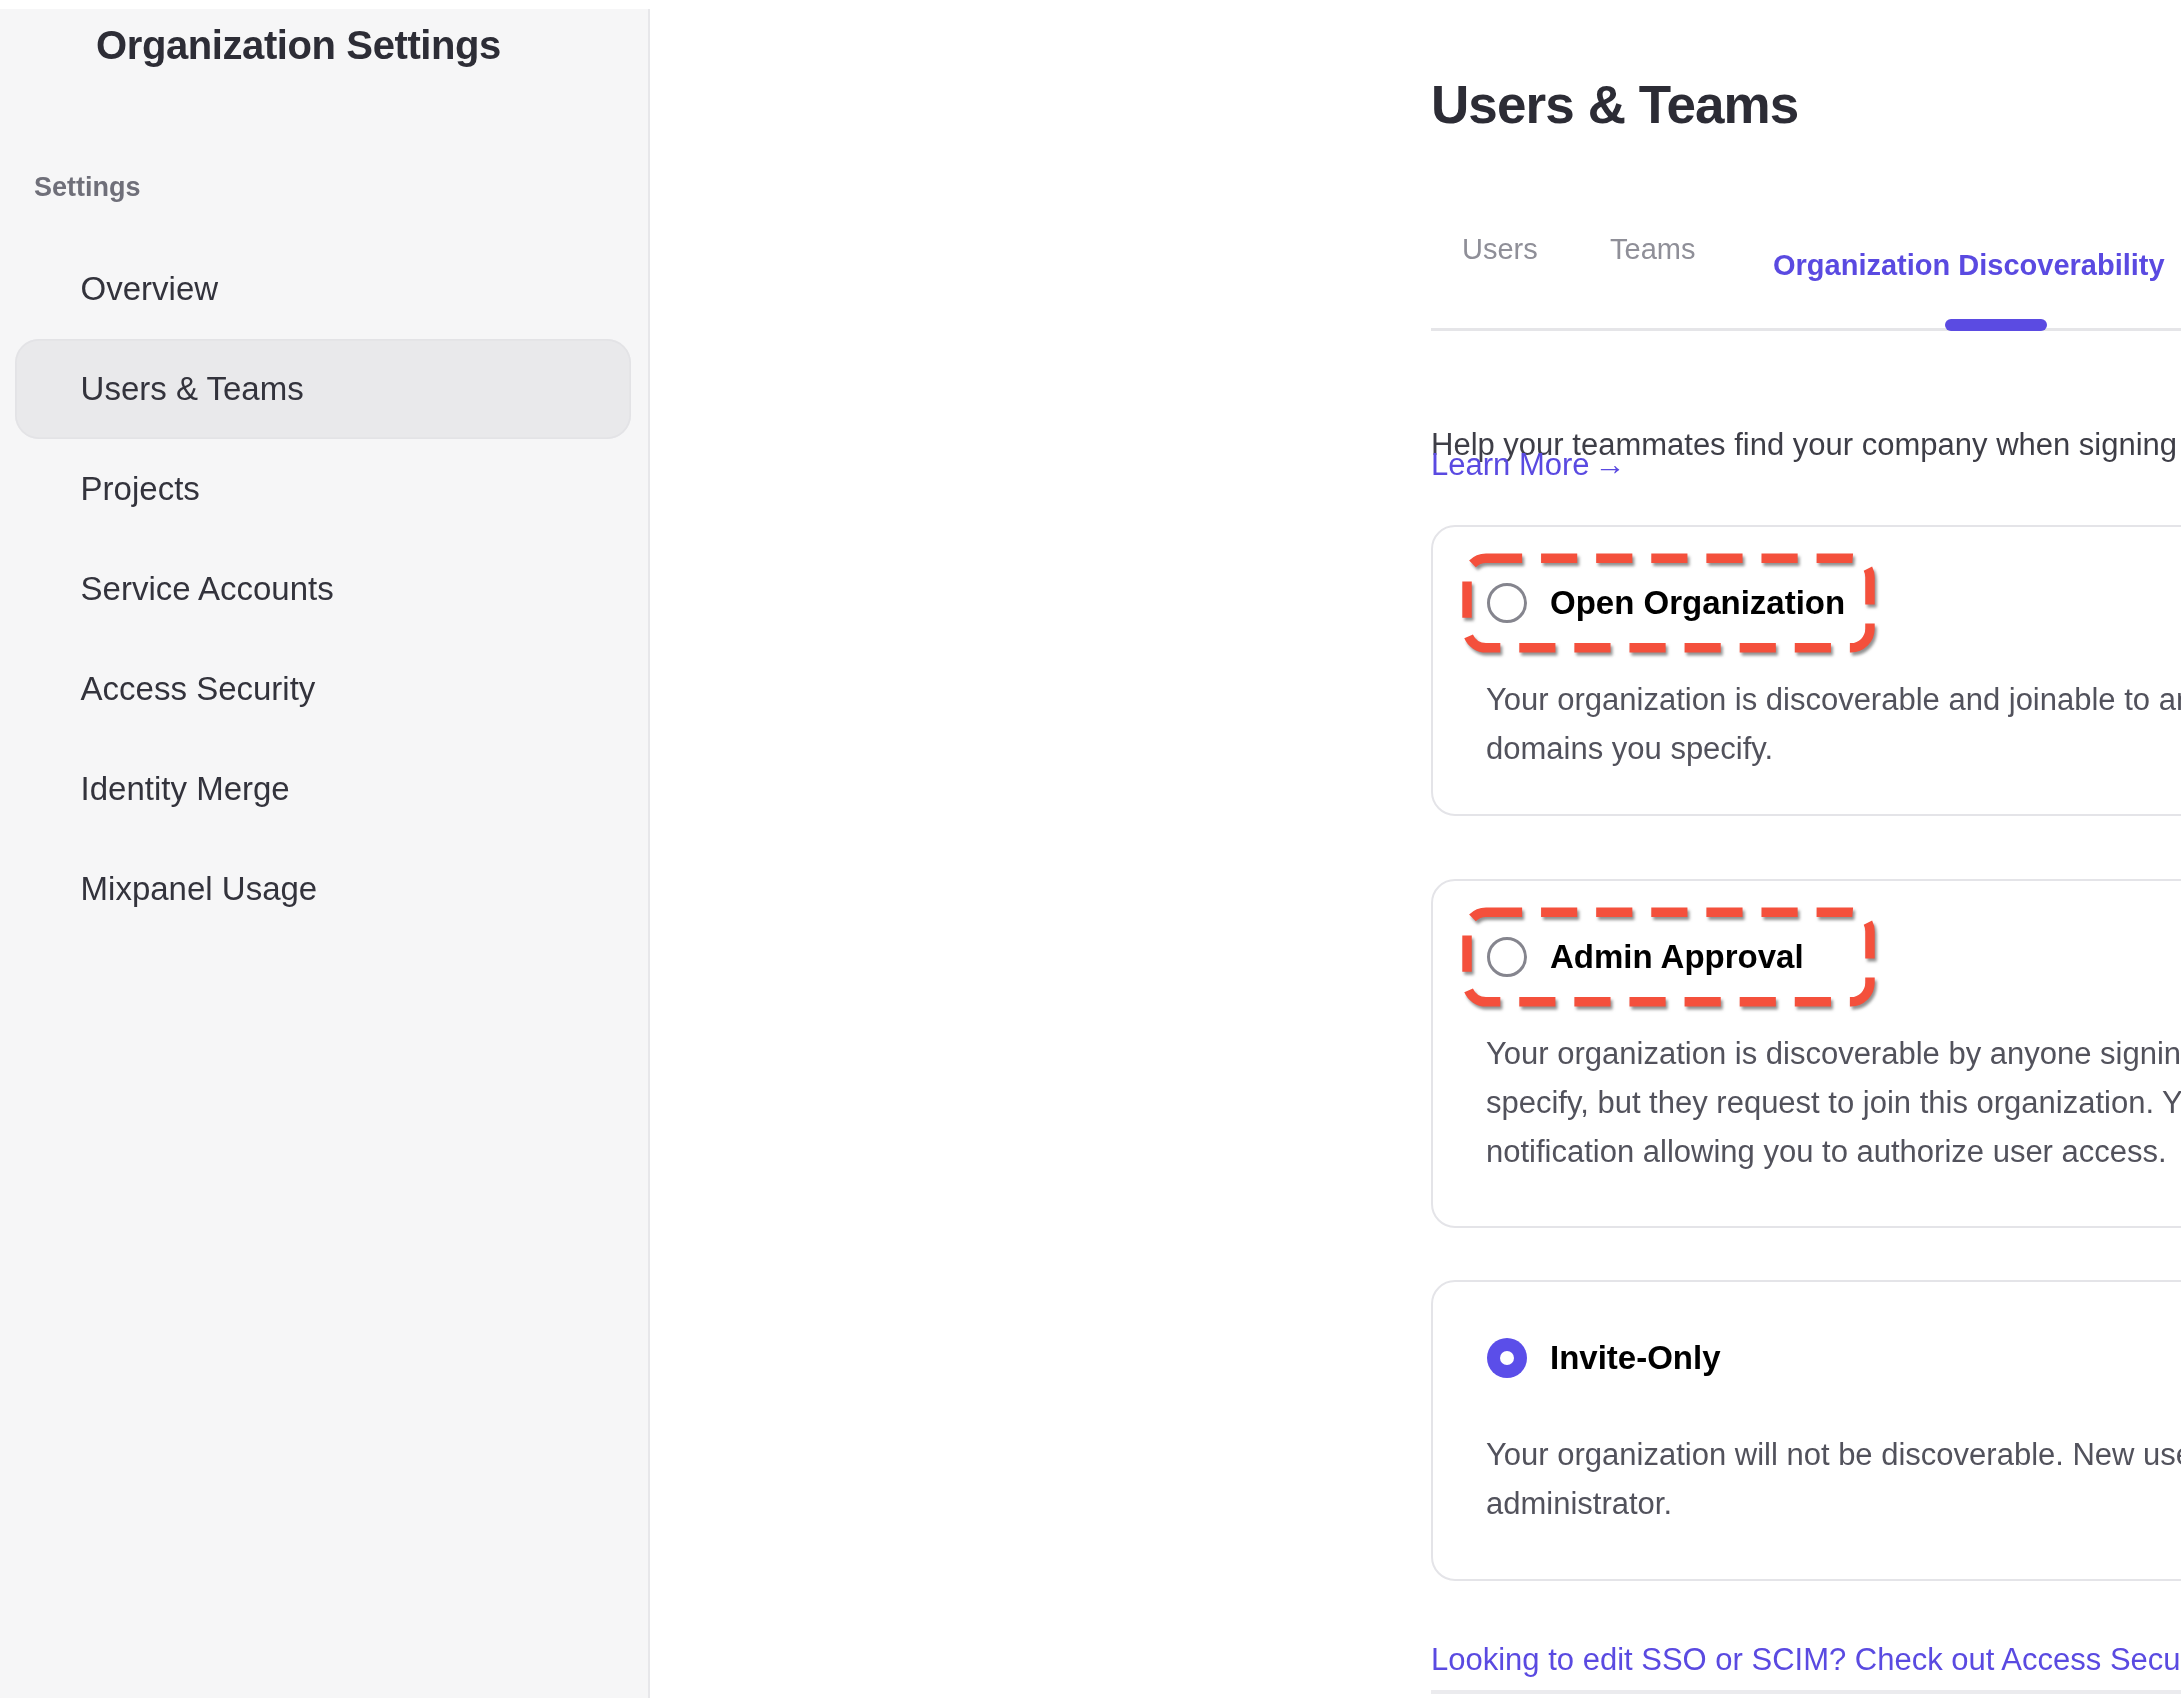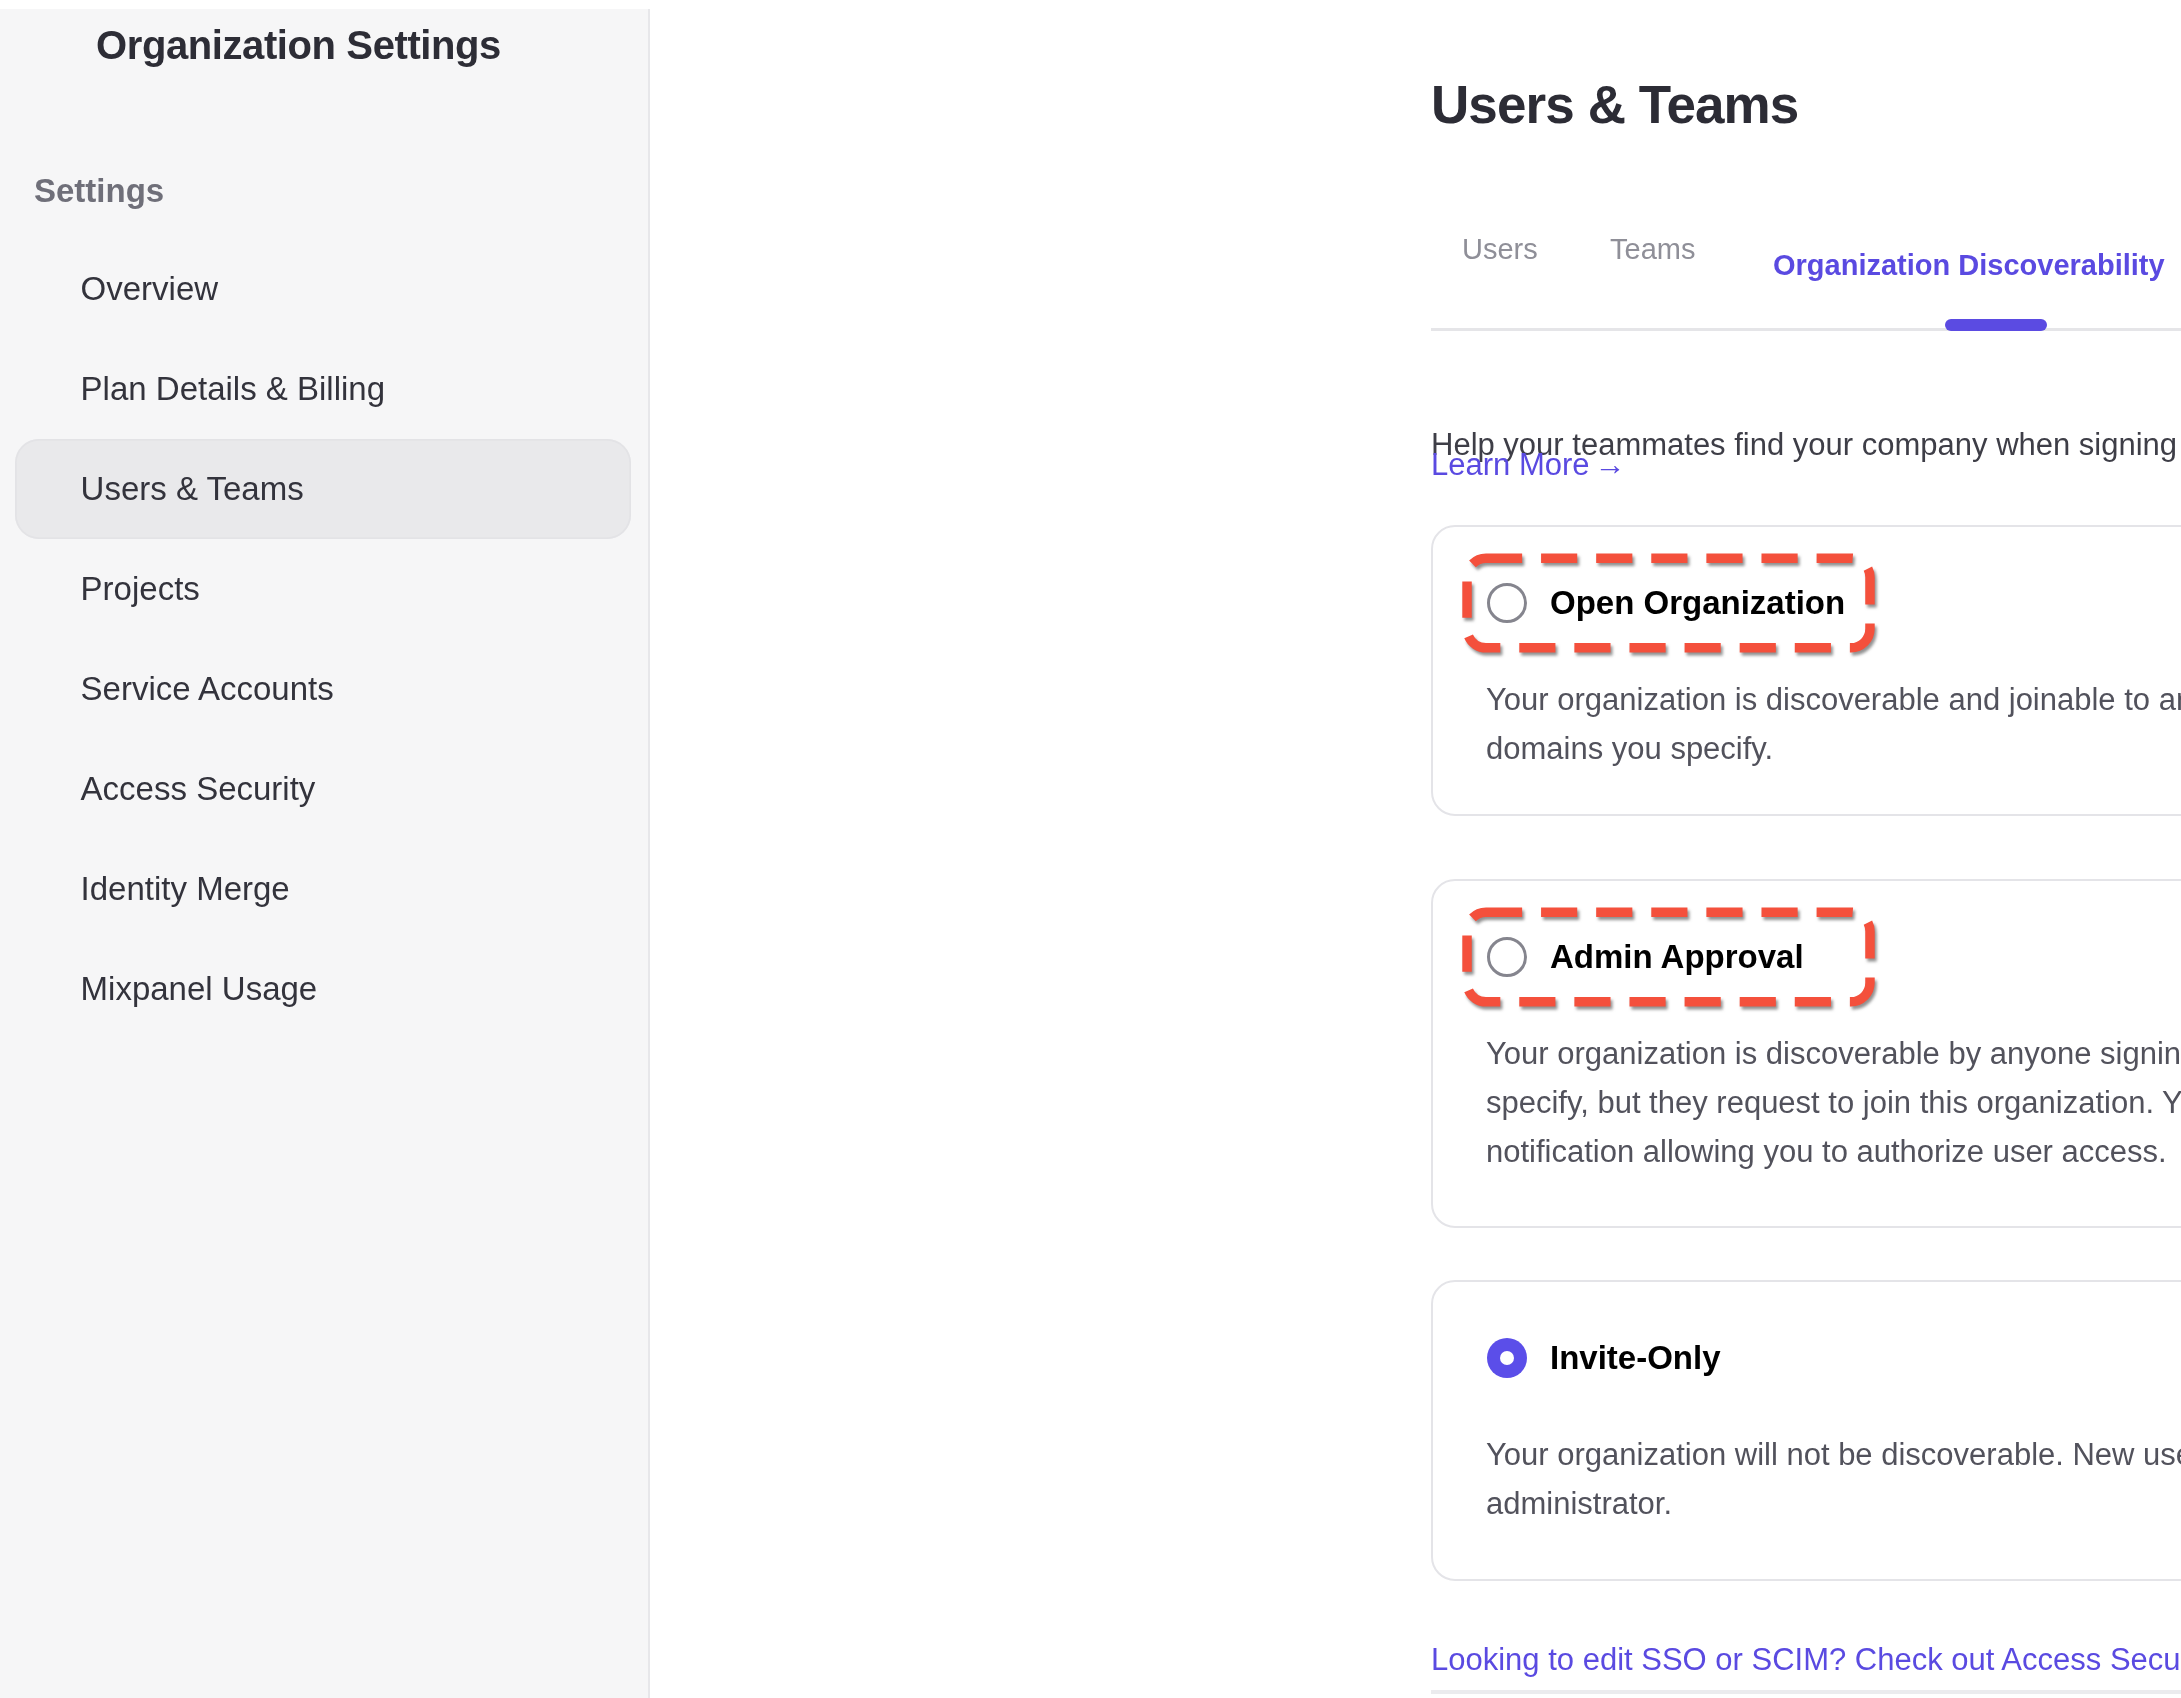--- a/index.html
+++ b/index.html
@@ -20,21 +20,21 @@
     border-right: 2.6px solid #e7e7ea;
     box-sizing: border-box;
   }
   .sidebar-title {
     position: absolute; left: 96px; top: 13.8px;
     font-size: 40px; font-weight: bold; letter-spacing: -0.4px;
     color: #2d2d36; white-space: nowrap;
   }
   .section-label {
     position: absolute; left: 34px; top: 163px;
-    font-size: 33px; font-weight: bold;
+    font-size: 27px; font-weight: bold;
     color: #6f6f79; white-space: nowrap;
   }
   .nav { position: absolute; left: 0; top: 230px; width: 650px; }
   .nav-item {
     position: relative;
     height: 100px;
     margin: 0 19px 0 14.6px;
     display: flex; align-items: center;
     padding-left: 66px;
     font-size: 33px; color: #33333c;
@@ -132,23 +132,20 @@
 
 <div class="page">
 
   <aside class="sidebar">
     <div class="sidebar-title">Organization Settings</div>
     <div class="section-label">Settings</div>
     <nav class="nav">
       <div class="nav-item">
         <span>Overview</span>
       </div>
-      <div class="nav-item">
-        <span>Plan Details &amp; Billing</span>
-      </div>
       <div class="nav-item selected">
         <span>Users &amp; Teams</span>
       </div>
       <div class="nav-item">
         <span>Projects</span>
       </div>
       <div class="nav-item">
         <span>Service Accounts</span>
       </div>
       <div class="nav-item">

